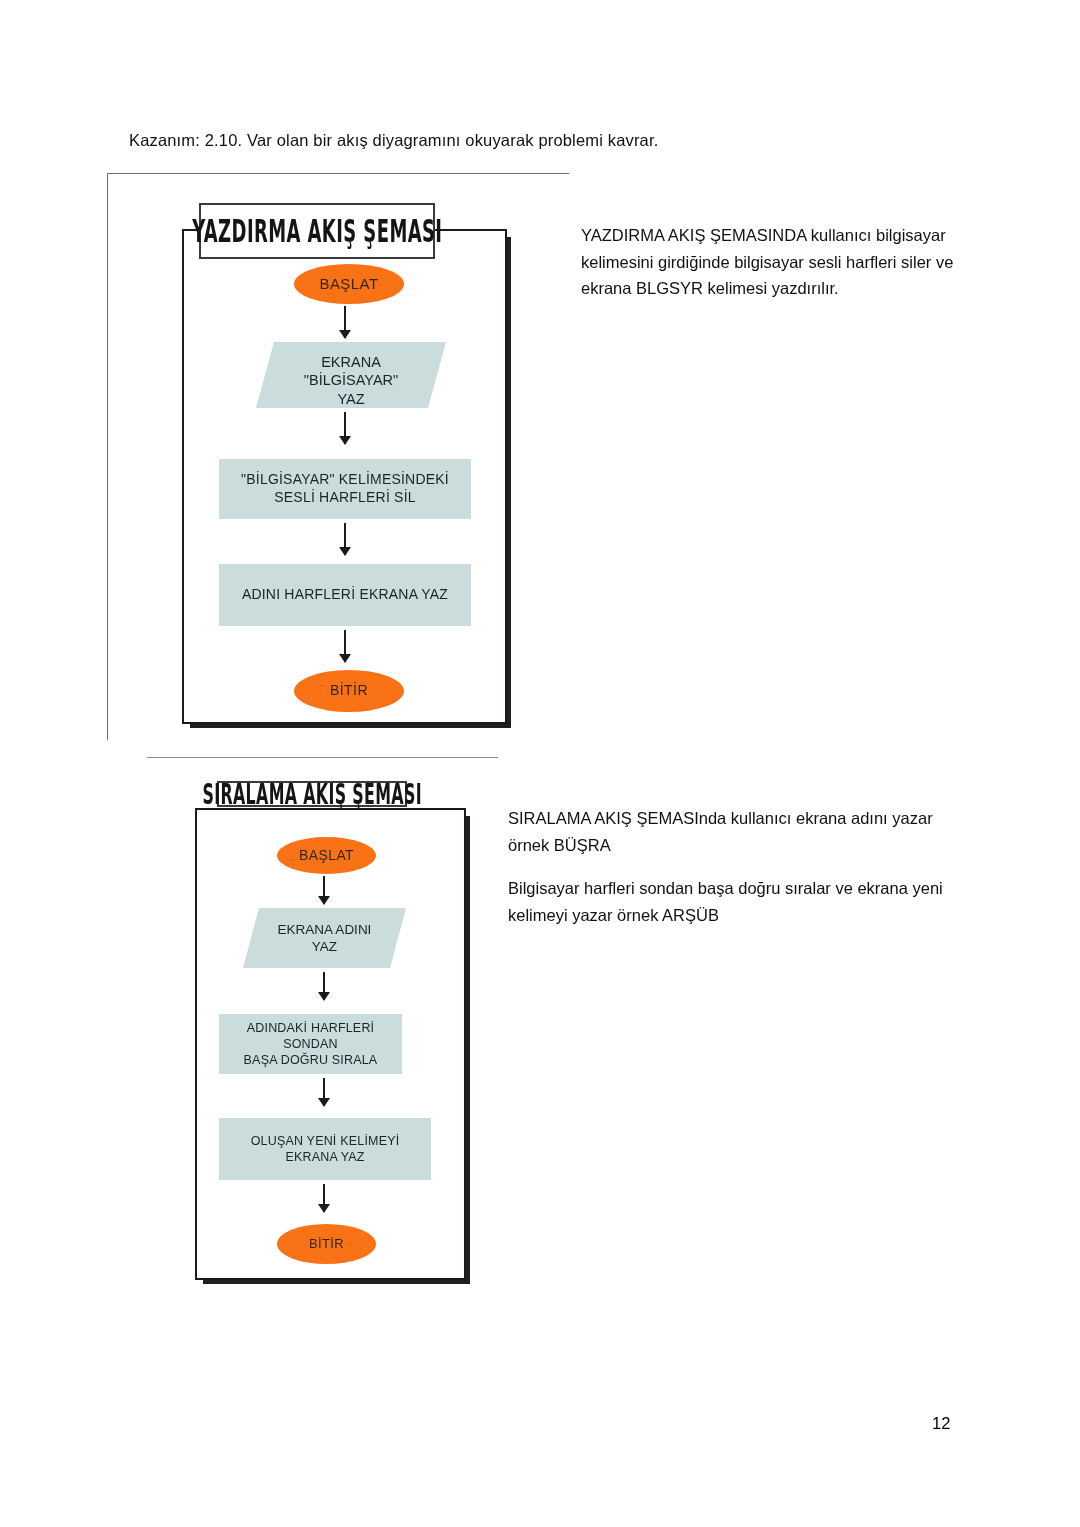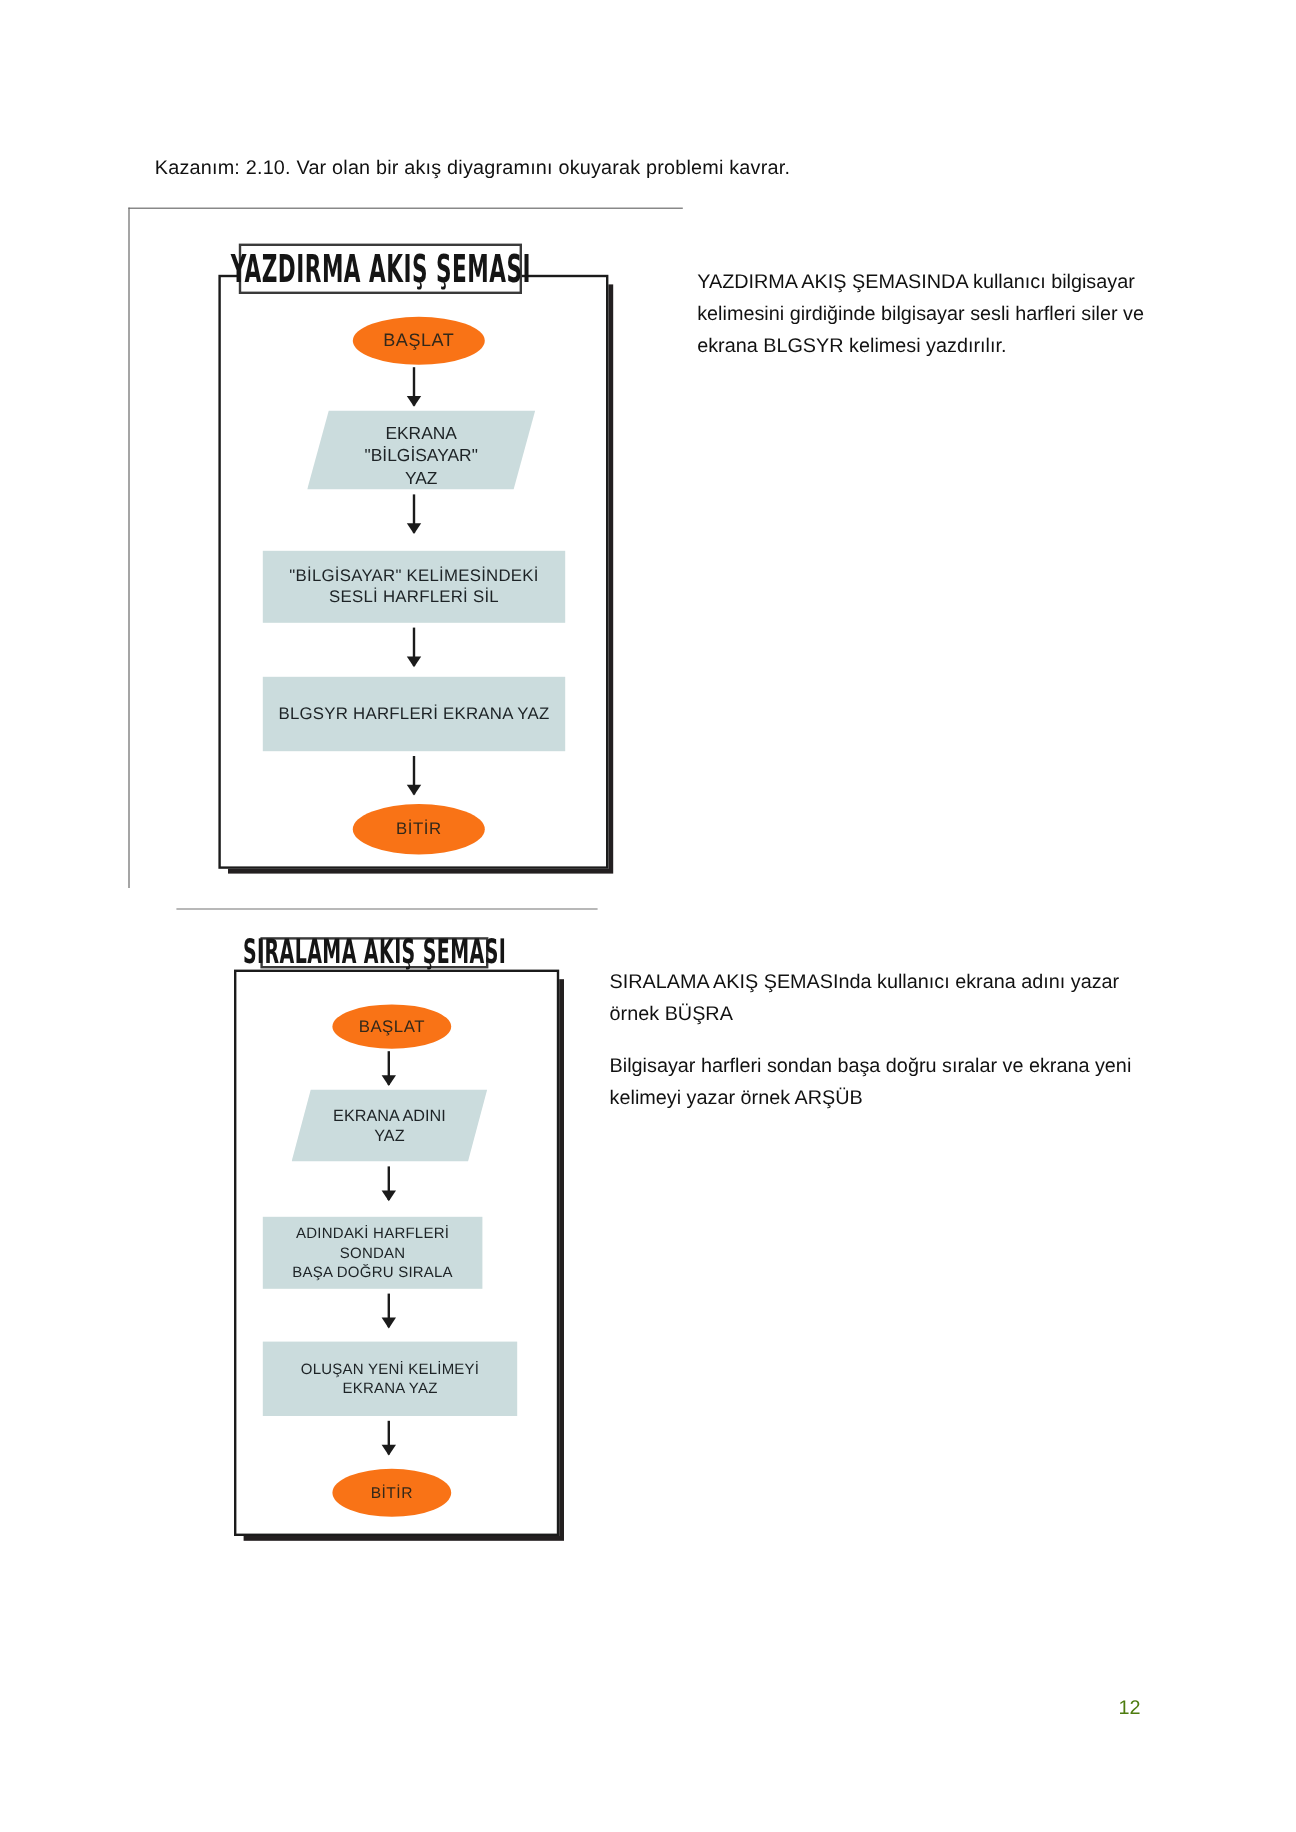--- a/index.html
+++ b/index.html
@@ -123,56 +123,56 @@
     color:#111;
   }
   .note p{margin:0 0 17px 0;}
   .note p:last-child{margin-bottom:0;}
 
   
   .pageno{
     position:absolute;
     left:932px; top:1414px;
     font-size:16.5px;
-    color:#4d7c0f;
+    color:#000000;
   }
 </style>
 </head>
 <body>
 
 <div class="page">
 
   <div class="kazanim">Kazanım: 2.10. Var olan bir akış diyagramını okuyarak problemi kavrar.</div>
 
   <div class="fig1-outer"></div>
 
   <div class="figure">
 
     <div class="flowframe" style="left:182px;top:229px;width:325px;height:495px;"></div>
 
-    <div class="title-plate" style="left:199px;top:203px;width:236px;height:42px;font-size:25px;">
+    <div class="title-plate" style="left:199px;top:203px;width:236px;height:56px;font-size:25px;">
       <span>YAZDIRMA AKIŞ ŞEMASI</span>
     </div>
 
     <div class="node terminator" style="left:294px;top:264px;width:110px;height:40px;font-size:15px;">BAŞLAT</div>
     <div class="arrow" style="left:344px;top:306px;height:32px;"></div>
 
     <svg style="position:absolute;left:256px;top:342px;" width="190" height="66">
       <polygon points="18,0 190,0 172,66 0,66" fill="#CBDCDD"></polygon>
     </svg>
     <div class="node" style="left:256px;top:342px;width:190px;height:77px;font-size:14.5px;">EKRANA
 "BİLGİSAYAR"
 YAZ</div>
     <div class="arrow" style="left:344px;top:412px;height:32px;"></div>
 
     <div class="node process" style="left:219px;top:459px;width:252px;height:60px;font-size:14px;">"BİLGİSAYAR" KELİMESİNDEKİ
 SESLİ HARFLERİ SİL</div>
     <div class="arrow" style="left:344px;top:523px;height:32px;"></div>
 
-    <div class="node process" style="left:219px;top:564px;width:252px;height:62px;font-size:14px;">BLGSYR HARFLERİ EKRANA YAZ</div>
+    <div class="node process" style="left:219px;top:564px;width:252px;height:62px;font-size:14px;">ADINI HARFLERİ EKRANA YAZ</div>
     <div class="arrow" style="left:344px;top:630px;height:32px;"></div>
 
     <div class="node terminator" style="left:294px;top:670px;width:110px;height:42px;font-size:14px;">BİTİR</div>
   </div>
 
   <div class="note" style="left:581px;top:222px;width:400px;">
     <p>YAZDIRMA AKIŞ ŞEMASINDA kullanıcı bilgisayar kelimesini girdiğinde bilgisayar sesli harfleri siler ve ekrana BLGSYR kelimesi yazdırılır.</p>
   </div>
 
   <div class="fig2-outer"></div>

